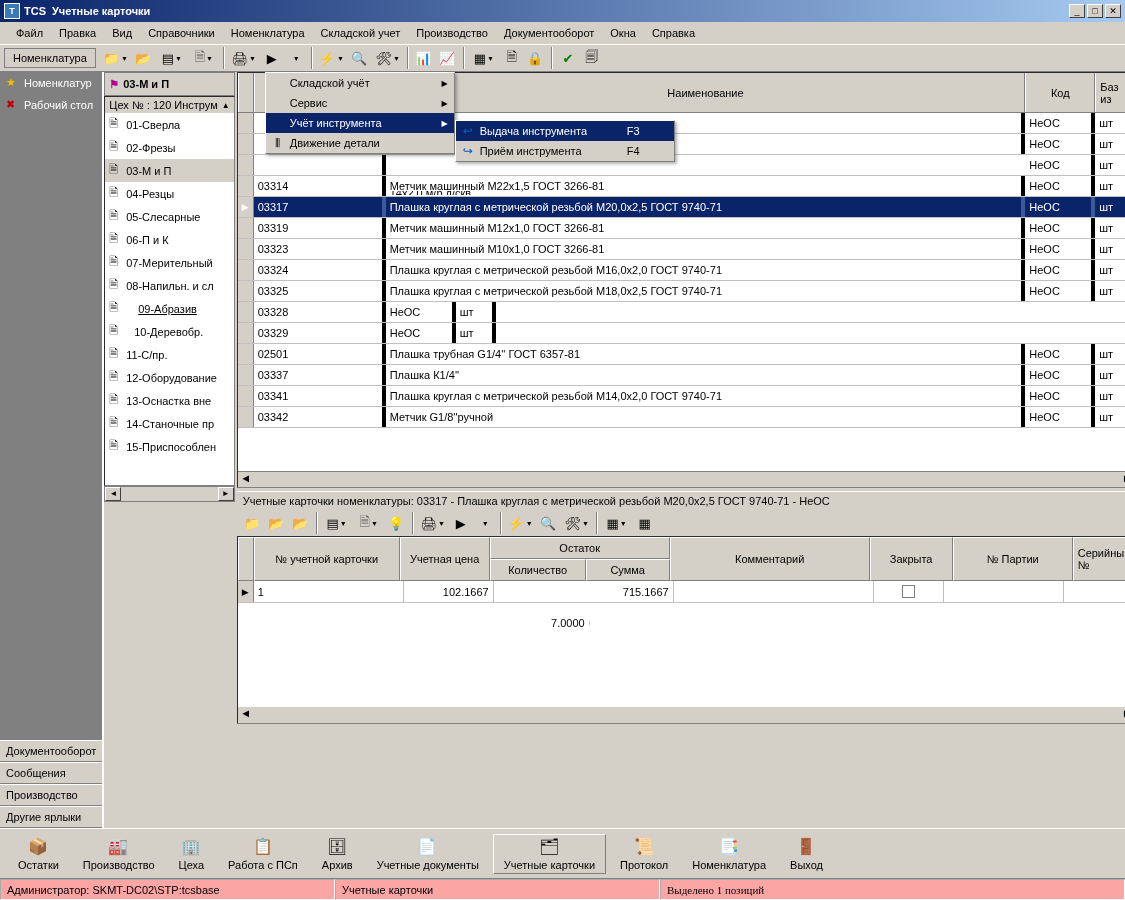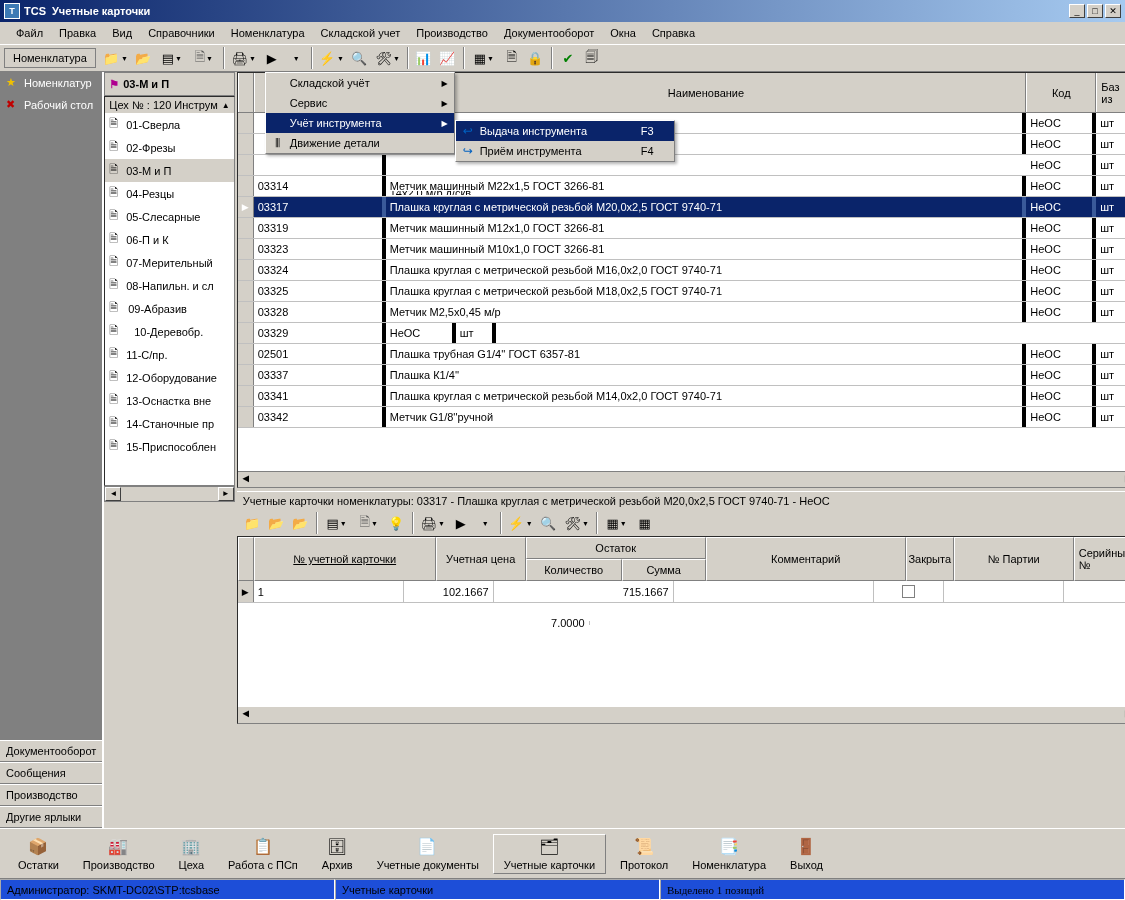--- a/index.html
+++ b/index.html
@@ -46,21 +46,21 @@
   .tree-node { padding:2px 4px; display:flex; align-items:center; gap:4px; white-space:nowrap;}
   .tree-node.root { background:#d4d0c8; font-weight:normal;}
   .tree-node.sel { background:#d4d0c8;}
   .tree-scroll { height:16px; background:#d4d0c8; border:1px solid #808080; display:flex;}
   .tree-scroll .sbtn{width:16px;height:14px;background:#d4d0c8;border:1px solid #fff;border-right-color:#404040;border-bottom-color:#404040;font-size:8px;text-align:center;line-height:12px;}
   .tree-scroll .strack{flex:1;background:#d4d0c8;}
   
   .rightpanel { flex:1; display:flex; flex-direction:column; background:#d4d0c8; position:relative;}
   
   .popup-menu { position:absolute; background:#d4d0c8; border:1px solid #808080; border-left:1px solid #fff; border-top:1px solid #fff; box-shadow:2px 2px 3px rgba(0,0,0,0.3); z-index:100;}
-  .popup-item { padding:4px 20px 4px 24px; display:flex; align-items:center; gap:8px; position:relative;}
+  .popup-item { padding:4px 34px 4px 24px; display:flex; align-items:center; gap:8px; position:relative;}
   .popup-item.has-sub::after{content:"▶"; font-size:8px; position:absolute; right:6px;}
   .popup-item.sel { background:#0a246a; color:#fff;}
   .popup-item .ic{position:absolute;left:4px;width:16px;height:16px;display:flex;align-items:center;justify-content:center;font-size:12px;}
   .popup-item .kb{margin-left:auto; padding-left:20px;}
   
   .grid-wrap { flex:1; display:flex; flex-direction:column; border:1px inset #808080; background:#fff; margin:0 2px;}
   .grid-header { display:flex; background:#d4d0c8; height:40px; border-bottom:1px solid #808080;}
   .gh-cell { border-right:1px solid #808080; border-left:1px solid #fff; padding:2px 4px; display:flex; align-items:center; justify-content:center; font-size:11px;}
   .grid-body {}
   .grid-row { display:flex; height:21px; border-bottom:1px solid #c0c0c0;}
@@ -81,21 +81,21 @@
   .dg-row { display:flex; height:22px; border-bottom:1px solid #c0c0c0;}
   .dg-rowhead{width:16px;background:#d4d0c8;border-right:1px solid #808080;display:flex;align-items:center;justify-content:center;font-size:9px;}
   .dg-cell { border-right:1px solid #c0c0c0; padding:2px 4px; display:flex; align-items:center;}
   .dg-hscroll{height:16px;background:#d4d0c8;display:flex;}
   
   .app-tabs { height:50px; background:#d4d0c8; display:flex; align-items:center; gap:4px; padding:4px 8px; border-top:1px solid #fff;}
   .app-tab { display:flex; flex-direction:column; align-items:center; gap:2px; padding:2px 10px; cursor:default;}
   .app-tab.active { border:1px solid #808080; border-top-color:#fff; border-left-color:#fff; background:#d4d0c8;}
   .app-tab .ic{width:20px;height:20px;display:flex;align-items:center;justify-content:center;font-size:16px;}
   
-  .statusbar { height:22px; background:#1d4ed8; display:flex; border-top:1px solid #808080;}
+  .statusbar { height:22px; background:#fca5a5; display:flex; border-top:1px solid #808080;}
   .sb-cell { border:1px inset #fff; padding:2px 6px; display:flex; align-items:center;}
   
   .ic-folderplus::before{content:"📁";}
   .ic-folderminus::before{content:"📂";}
   .ic-doc::before{content:"🗎";color:#555;}
   .ic-funnel::before{content:"⚡";color:#f0c000;}
   .ic-binoc::before{content:"🔍";}
   .ic-tools::before{content:"🛠";}
   .ic-print::before{content:"🖨";}
   .ic-play::before{content:"▶";color:#000;}
@@ -228,21 +228,21 @@
           <div class="tree-node">
             <span class="ic-page"></span>
             <span style="margin-left:4px;">07-Мерительный</span>
           </div>
           <div class="tree-node">
             <span class="ic-page"></span>
             <span style="margin-left:4px;">08-Напильн. и сл</span>
           </div>
           <div class="tree-node">
             <span class="ic-page"></span>
-            <span style="margin-left:6px;">09-Абразив</span>
+            <span style="margin-left:16px;text-decoration:underline;">09-Абразив</span>
           </div>
           <div class="tree-node">
             <span class="ic-page"></span>
             <span style="margin-left:12px;">10-Деревобр.</span>
           </div>
           <div class="tree-node">
             <span class="ic-page"></span>
             <span style="margin-left:4px;">11-С/пр.</span>
           </div>
           <div class="tree-node">
@@ -369,21 +369,20 @@
             <div class="grid-row">
               <div class="gb-rowhead"></div>
               <div class="gb-cell" style="width:132px;">03325</div>
               <div class="gb-cell" style="flex:1;">Плашка круглая с метрической резьбой М18,0х2,5 ГОСТ 9740-71</div>
               <div class="gb-cell" style="width:70px;">НеОС</div>
               <div class="gb-cell" style="width:40px;">шт</div>
             </div>
             <div class="grid-row">
               <div class="gb-rowhead"></div>
               <div class="gb-cell" style="width:132px;">03328</div>
-              <div class="gb-cell" style="flex:1;">Метчик М2,5х0,45 м/р</div>
               <div class="gb-cell" style="width:70px;">НеОС</div>
               <div class="gb-cell" style="width:40px;">шт</div>
             </div>
             <div class="grid-row">
               <div class="gb-rowhead"></div>
               <div class="gb-cell" style="width:132px;">03329</div>
               <div class="gb-cell" style="width:70px;">НеОС</div>
               <div class="gb-cell" style="width:40px;">шт</div>
             </div>
             <div class="grid-row">
@@ -455,31 +454,31 @@
           </span>
         <div class="tb-sep"></div>
         <span class="tb-btn drop">▦<span class="arr">▼</span></span>
         <span class="tb-btn">▦</span>
       </div>
       <div style="display:flex;flex:1;">
       <div class="detail-grid">
         <div class="dg-header">
           <div class="dg-hrow">
             <div class="dg-hcell" style="width:16px;height:44px;"></div>
-            <div class="dg-hcell" style="width:182px;height:44px;text-decoration:underline;">№ учетной карточки</div>
+            <div class="dg-hcell" style="width:146px;height:44px;">№ учетной карточки</div>
             <div class="dg-hcell" style="width:90px;height:44px;">Учетная цена</div>
             <div style="display:flex;flex-direction:column;">
               <div class="dg-hcell" style="width:180px;height:22px;">Остаток</div>
               <div style="display:flex;">
                 <div class="dg-hcell" style="width:96px;height:22px;">Количество</div>
                 <div class="dg-hcell" style="width:84px;height:22px;">Сумма</div>
               </div>
             </div>
             <div class="dg-hcell" style="width:200px;height:44px;">Комментарий</div>
-            <div class="dg-hcell" style="width:48px;height:44px;">Закрыта</div>
+            <div class="dg-hcell" style="width:83px;height:44px;">Закрыта</div>
             <div class="dg-hcell" style="width:120px;height:44px;">№ Партии</div>
             <div class="dg-hcell" style="flex:1;height:44px;">Серийный №</div>
           </div>
         </div>
         <div class="dg-body">
           <div class="dg-row">
             <div class="dg-rowhead">▶</div>
             <div class="dg-cell" style="width:150px;">1</div>
             <div class="dg-cell" style="width:90px;justify-content:flex-end;">102.1667</div>
             <div class="dg-cell" style="width:96px;justify-content:flex-end;margin-top:40px;">7.0000</div>

